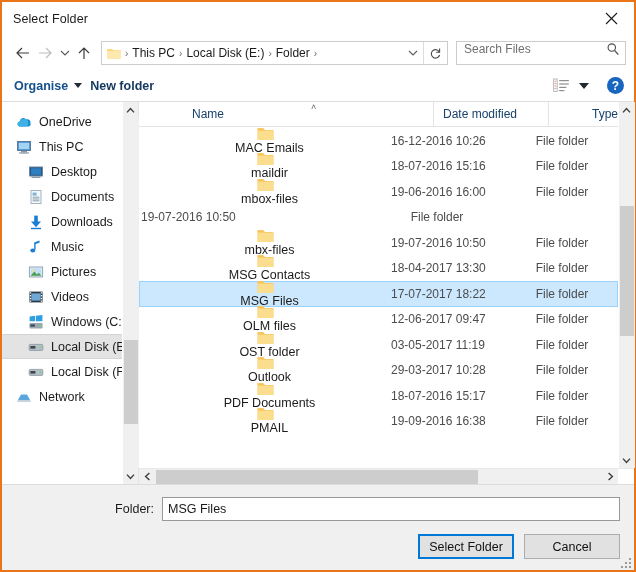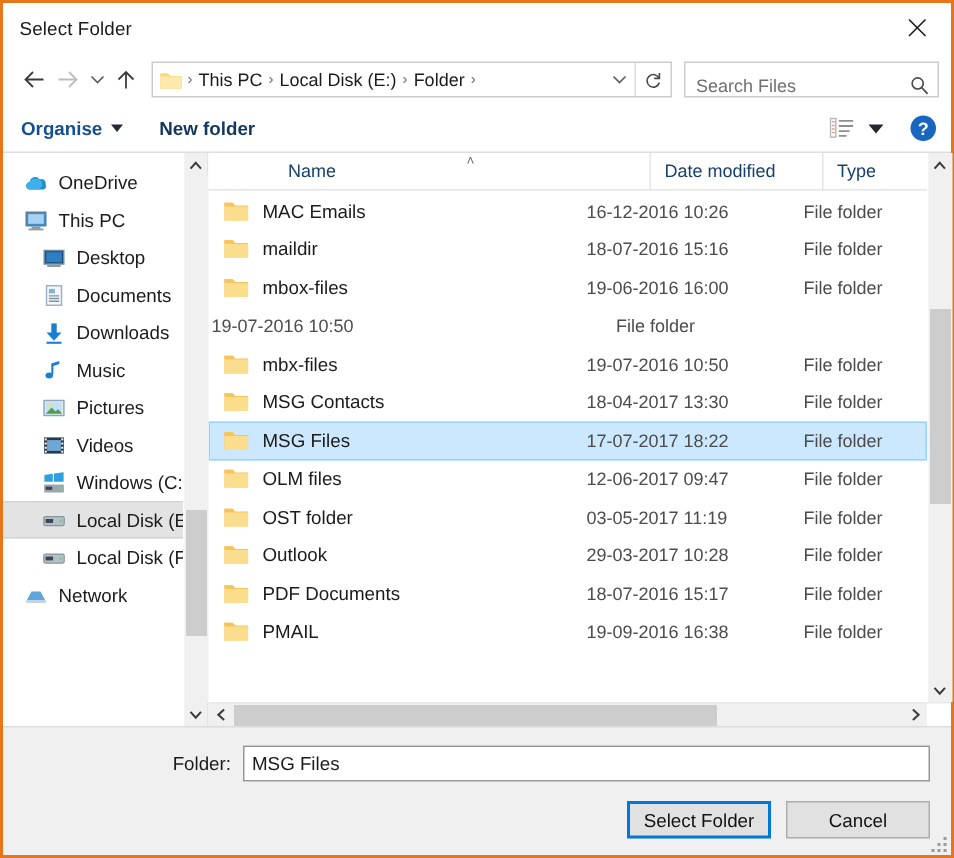--- a/index.html
+++ b/index.html
@@ -100,21 +100,21 @@
   #crumb-refresh {
     border-left: 1px solid #dcdcdc;
     width: 24px;
   }
 
   #searchbox {
     width: 170px; height: 24px;
     margin-left: 8px;
     border: 1px solid #cccccc;
     background: #ffffff;
-    display: flex; align-items: flex-end;
+    display: flex; align-items: flex-start;
     flex: 0 0 auto;
   }
   #search-input {
     flex: 1 1 auto;
     border: none; outline: none;
     font-family: "Liberation Sans", sans-serif;
     font-size: 12px;
     color: #1b1b1b;
     padding: 0 4px 0 7px;
     background: transparent;
@@ -137,21 +137,21 @@
   }
   .cmd {
     font-size: 12.5px;
     color: #14508c;
     cursor: pointer;
     display: flex; align-items: center;
     white-space: nowrap;
     font-weight: bold;
   }
   #cmd-organise { color: #14508c; }
-  #cmd-newfolder { margin-left: 24px; color: #13385f; }
+  #cmd-newfolder { margin-left: 8px; color: #13385f; }
   .cmd-caret {
     margin-left: 6px;
     width: 0; height: 0;
     border-left: 4px solid transparent;
     border-right: 4px solid transparent;
     border-top: 5px solid #222b36;
   }
   #cmd-spacer { flex: 1 1 auto; }
   #view-btn { display:flex; align-items:center; cursor:pointer; }
   #view-caret {
@@ -261,21 +261,21 @@
     color: #17406b;
     height: 25px;
     display: flex; align-items: center;
     padding-left: 9px;
     cursor: pointer;
     position: relative;
   }
   .col-head + .col-head { border-left: 1px solid #e4e4e4; }
   #col-name { width: 250px; min-width: 250px; }
   #col-date { width: 115px; min-width: 115px; }
-  #col-type { flex: 1 1 auto; }
+  #col-type { flex: 1 1 auto; justify-content: flex-end; }
   #sort-caret {
     position: absolute;
     left: 128px; top: 1px;
     font-size: 9px; color: #6b6b6b;
     line-height: 9px;
   }
 
   #rows { flex: 1 1 auto; overflow: hidden; background: #ffffff; padding-top: 1px; }
   .row {
     height: 25.5px;
@@ -286,21 +286,21 @@
   }
   .row.selected {
     background: #cce8ff;
     border: 1px solid #99d1ff;
   }
   .cell-name {
     width: 250px; min-width: 250px;
     display: flex; align-items: center;
     font-size: 12.5px; color: #1b1b1b;
     padding-left: 9px;
-    white-space: nowrap; overflow: hidden;
+    white-space: nowrap; overflow: hidden; flex-direction: column;
   }
   .cell-name .folder-ico { margin-right: 9px; flex: 0 0 auto; display:flex; }
   .cell-date {
     width: 115px; min-width: 115px;
     font-size: 12px; color: #4c4c4c;
     padding-left: 1px;
     white-space: nowrap;
   }
   .cell-type {
     flex: 1 1 auto;

